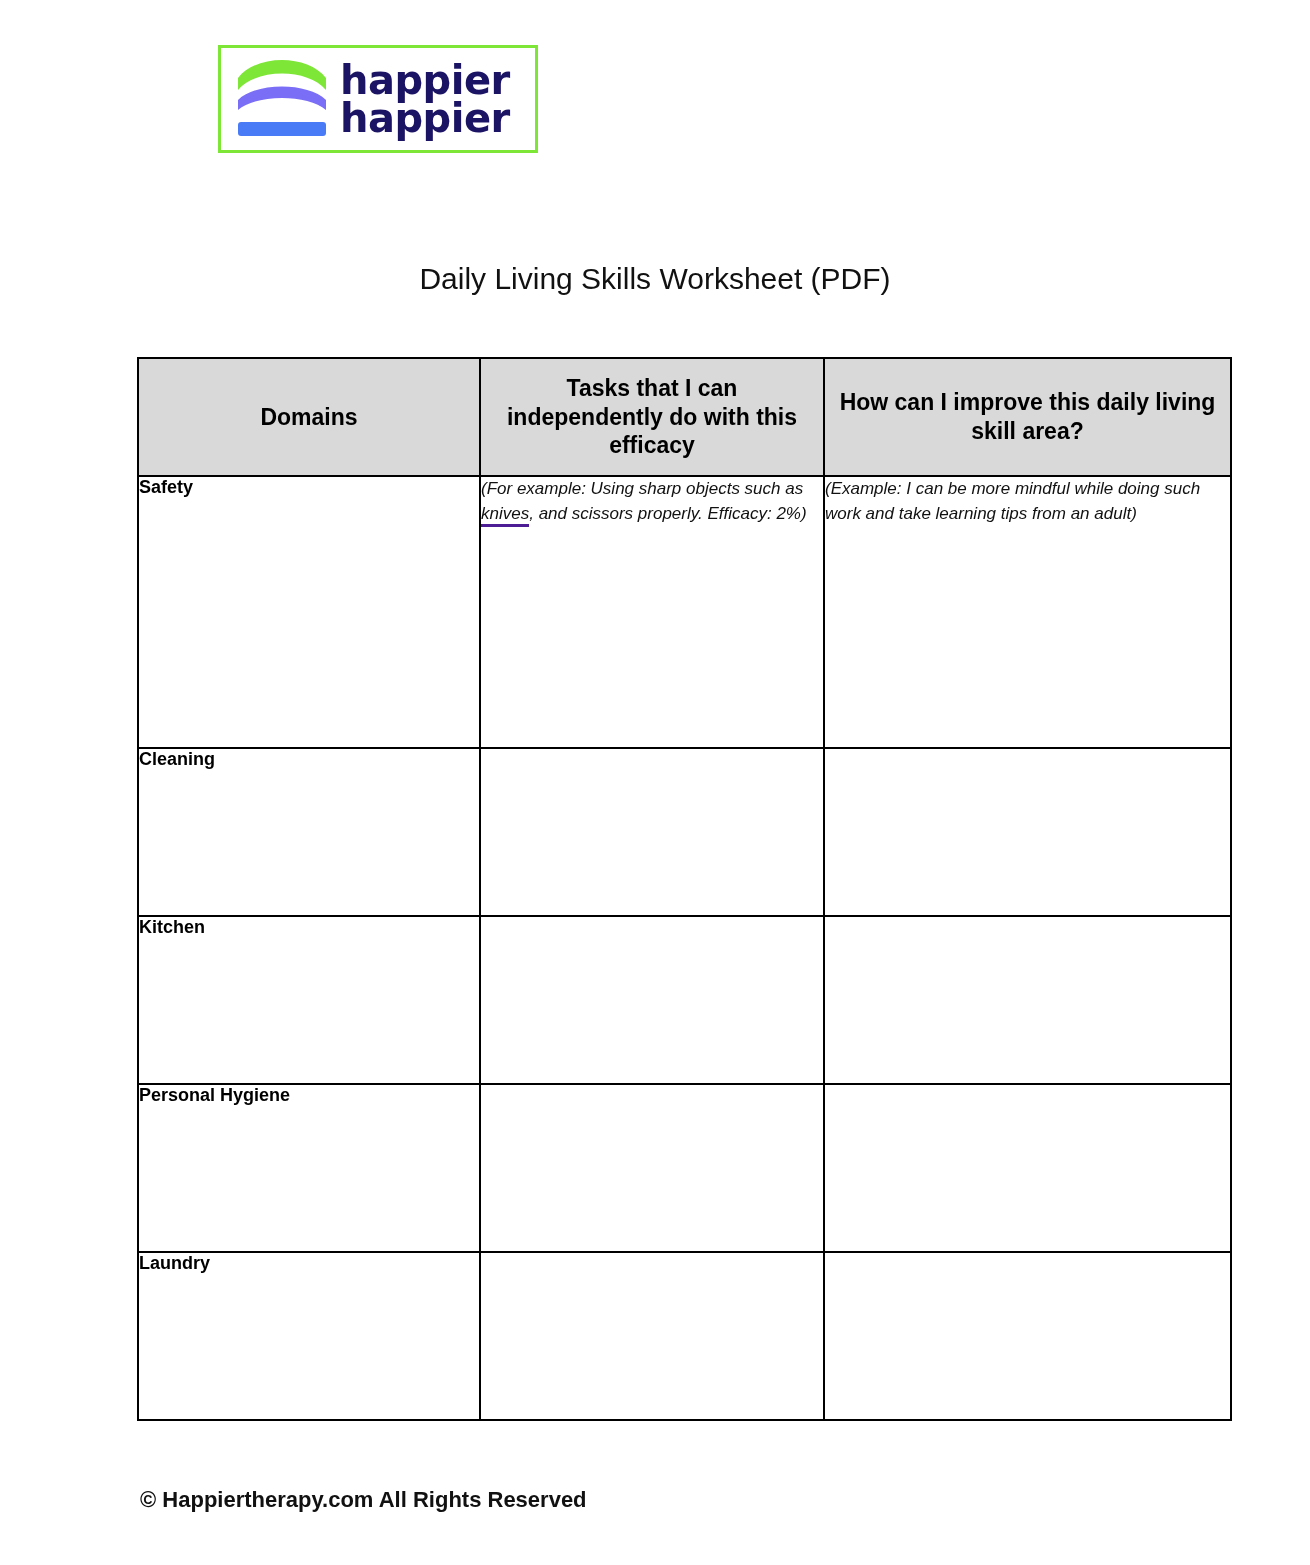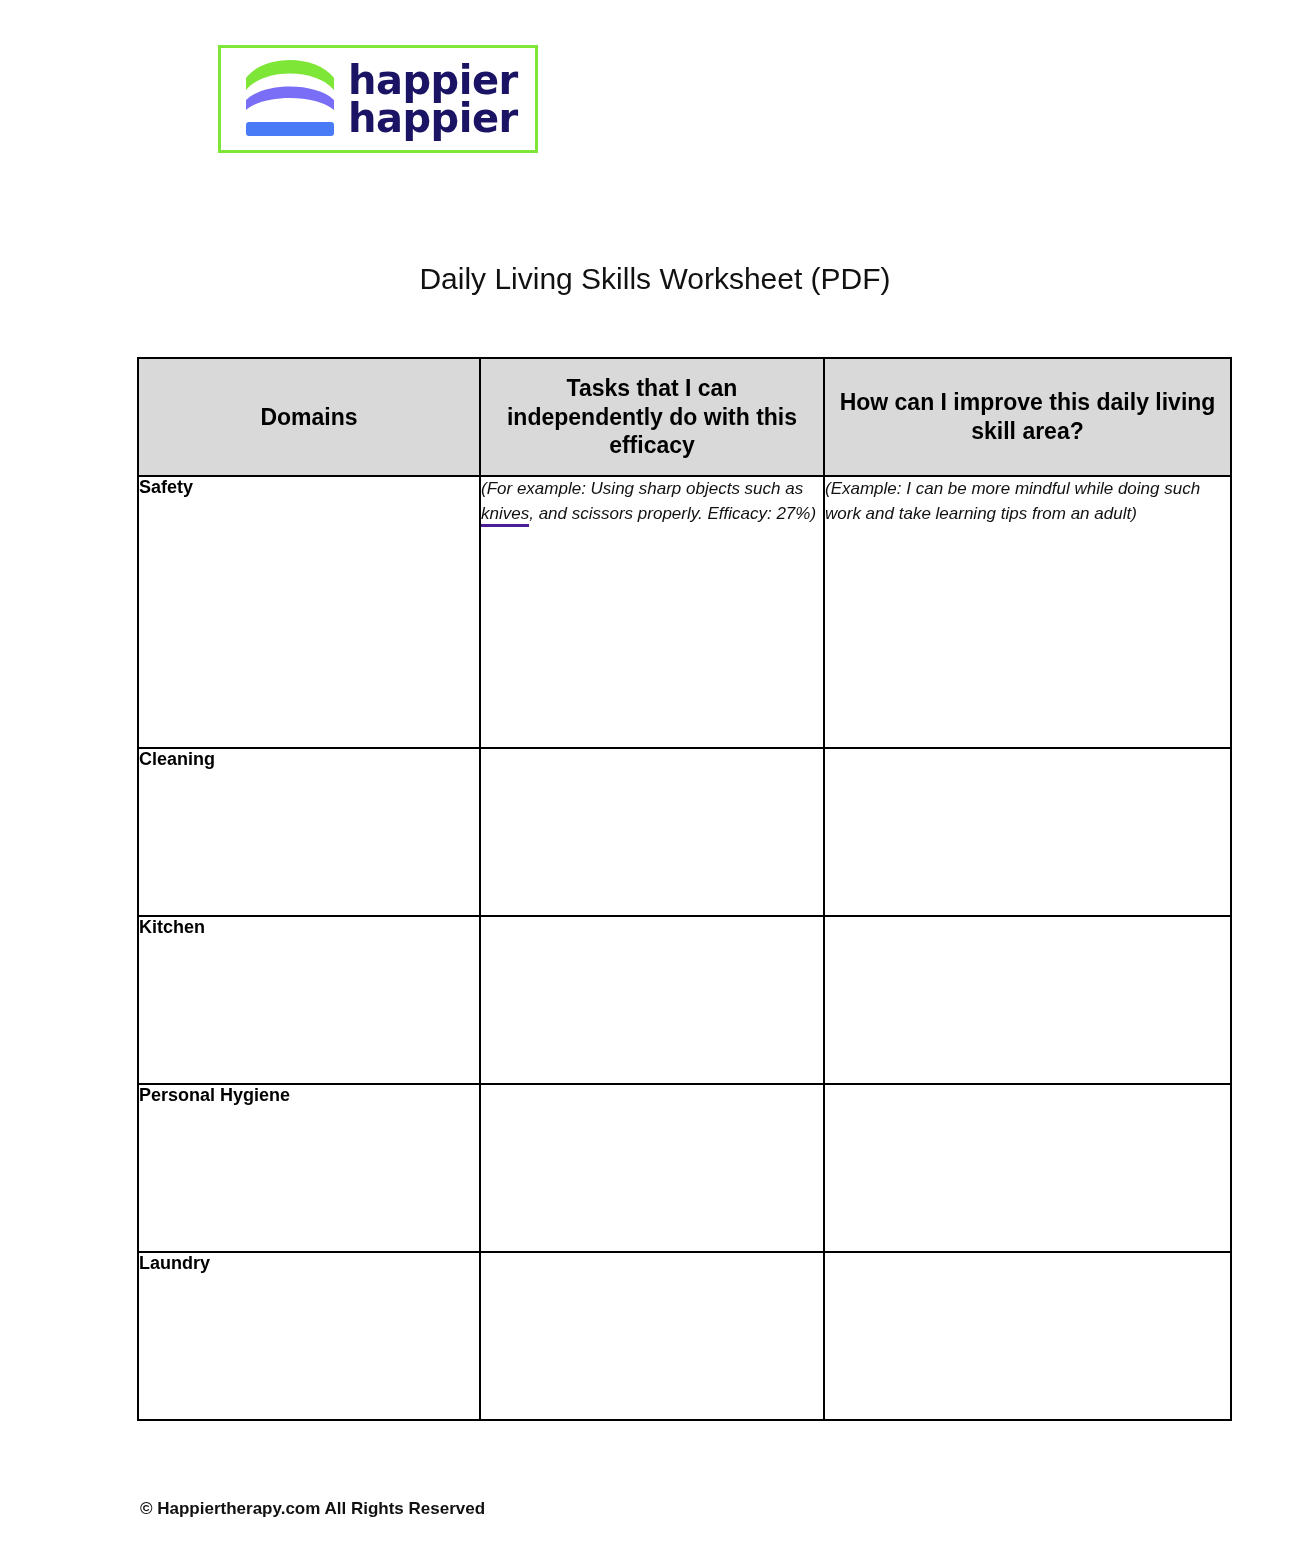--- a/index.html
+++ b/index.html
@@ -21,21 +21,21 @@
     position: absolute;
     left: 218px;
     top: 45px;
     width: 320px;
     height: 108px;
     border: 3px solid #7ee637;
     box-sizing: border-box;
     background: #ffffff;
     display: flex;
     align-items: center;
-    padding-left: 17px;
+    padding-left: 9px;
   }
   .logo-mark {
     width: 104px;
     height: 86px;
     position: relative;
     flex: 0 0 auto;
   }
   .logo-mark svg { display: block; }
   .logo-text {
     margin-left: 6px;
@@ -105,24 +105,23 @@
   .underline-knives {
     border-bottom: 3px solid #4c1d95;
     padding-bottom: 1px;
   }
 
   
   .footer {
     position: absolute;
     left: 140px;
     top: 1487px;
-    font-size: 17px;
+    font-size: 22px;
     font-weight: bold;
     color: #111111;
-    margin-top: 12px;
   }
 </style>
 </head>
 <body>
 
 <div class="logo-wrap">
   <div class="logo-mark">
     <svg width="104" height="86" viewBox="0 0 104 86" xmlns="http://www.w3.org/2000/svg">
       <path d="M8 22 C26 -2, 78 -2, 96 22 L96 34 C78 12, 26 12, 8 34 Z" fill="#7ee637"></path>
       <path d="M8 44 C26 26, 78 26, 96 44 L96 54 C78 38, 26 38, 8 54 Z" fill="#7b6ef6"></path>
@@ -146,21 +145,21 @@
   <thead>
     <tr>
       <th>Domains</th>
       <th>Tasks that I can independently do with this efficacy</th>
       <th>How can I improve this daily living skill area?</th>
     </tr>
   </thead>
   <tbody>
     <tr class="row-tall">
       <td class="domain-cell">Safety</td>
-      <td class="note-cell"><span>(For example: Using sharp objects such as </span><span class="underline-knives">knives</span><span>, and scissors properly. Efficacy: 27%)</span></td>
+      <td class="note-cell"><span>(For example: Using sharp objects such as </span><span class="underline-knives">knives</span><span>, and scissors properly. Efficacy: 2%)</span></td>
       <td class="note-cell">(Example: I can be more mindful while doing such work and take learning tips from an adult)</td>
     </tr>
     <tr class="row-std">
       <td class="domain-cell">Cleaning</td>
       <td class="note-cell"></td>
       <td class="note-cell"></td>
     </tr>
     <tr class="row-std">
       <td class="domain-cell">Kitchen</td>
       <td class="note-cell"></td>

